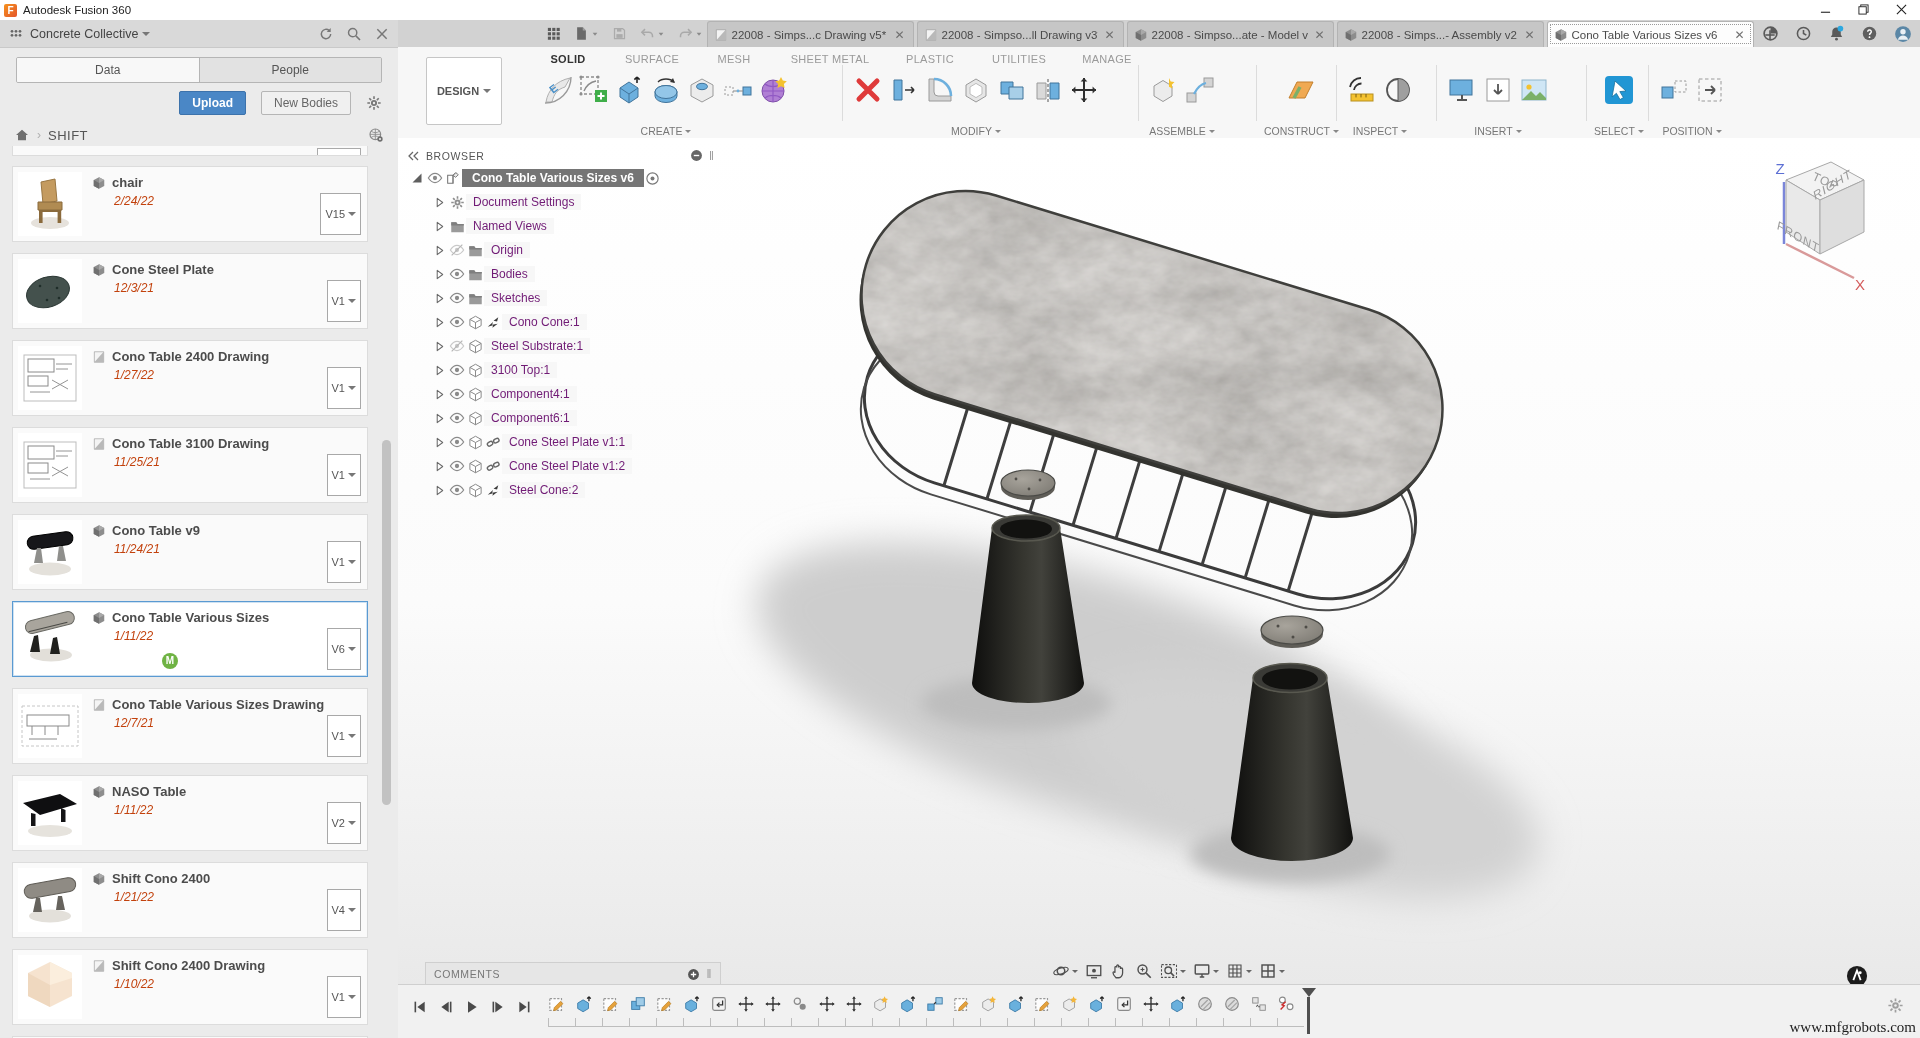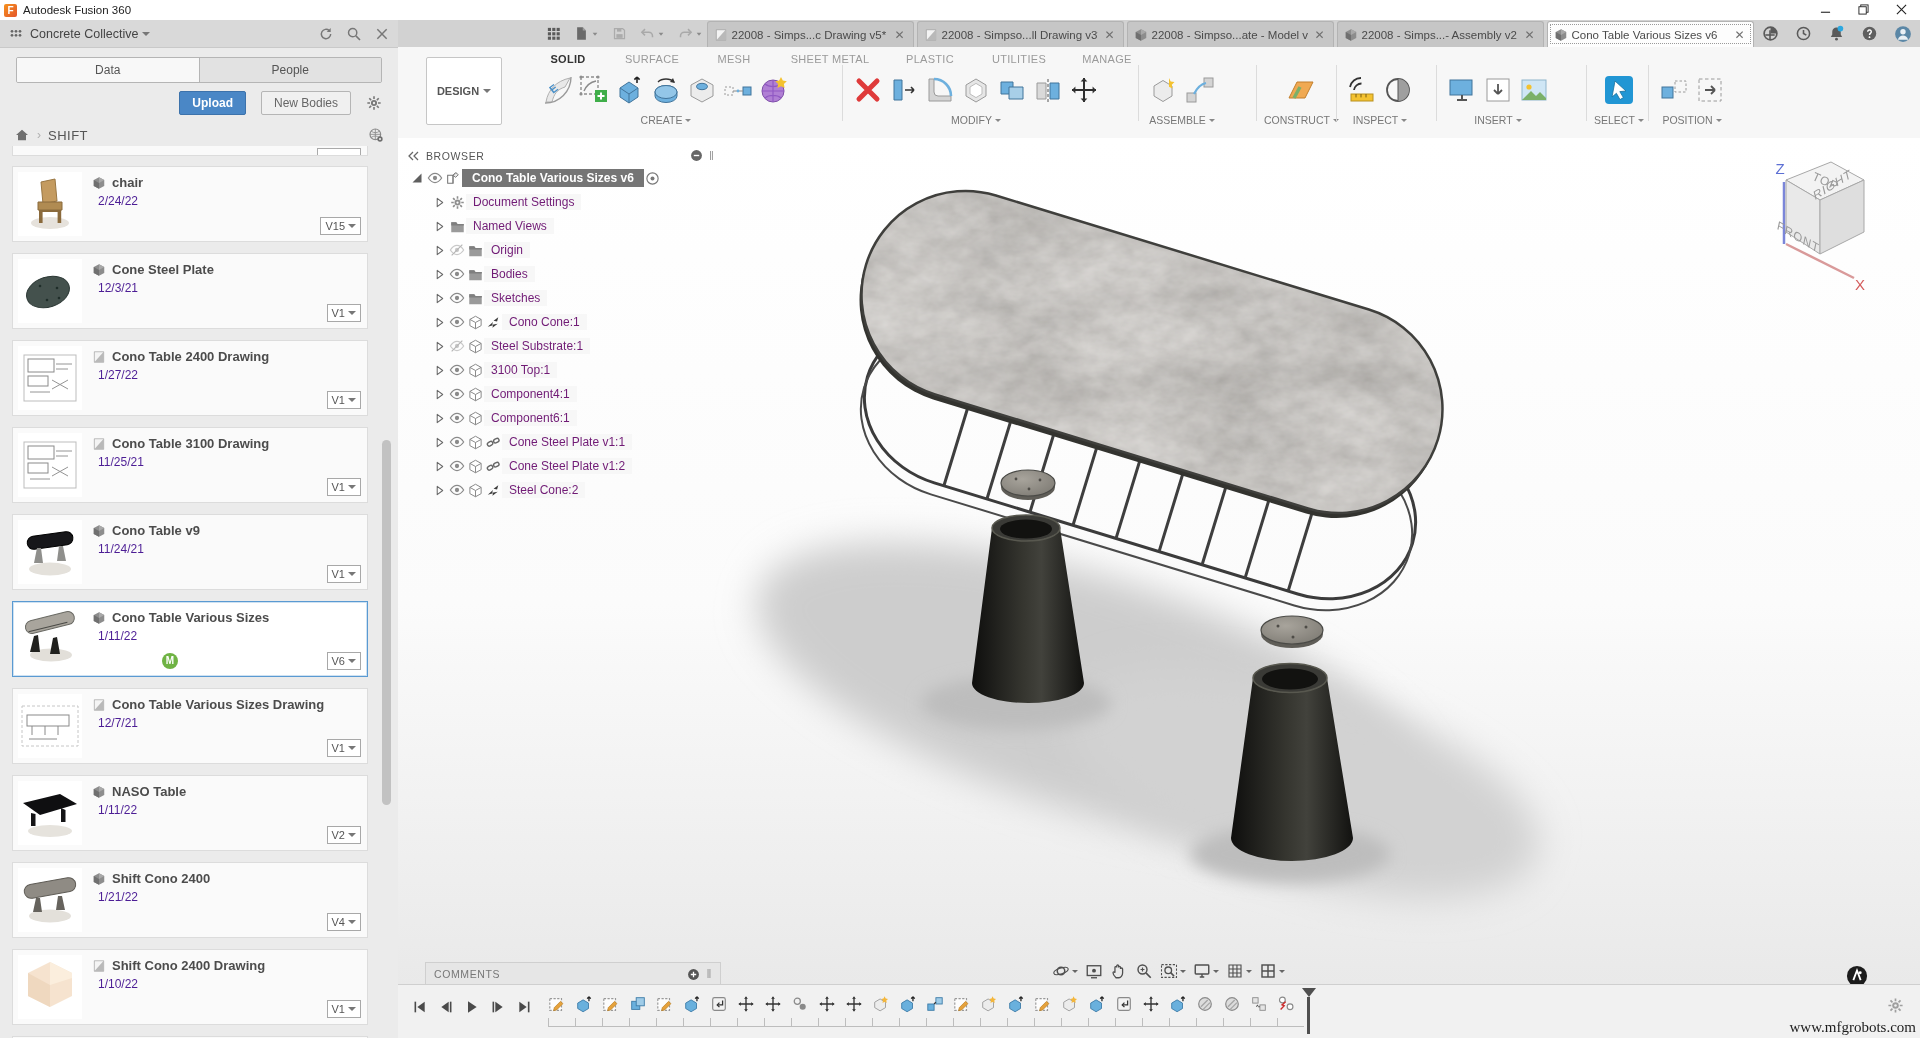--- a/index.html
+++ b/index.html
@@ -34,23 +34,23 @@
   .crumbs .spacer{flex:1}
   .list{position:absolute;left:0;right:0;top:122px;bottom:0;overflow:hidden;padding:4px 30px 0 12px;}
   .sliver{height:9px;background:#fafafa;border:1px solid #dcdcdc;border-top:none;margin-bottom:10px;position:relative;overflow:hidden;}
   .sliver .vchipcut{position:absolute;right:6px;top:2px;width:42px;height:14px;border:1px solid #aaa;background:#fff;}
   .card{height:74px;background:#fafafa;border:1px solid #dcdcdc;margin-bottom:11px;position:relative;display:flex;}
   .card.selected{border:1px solid #5a9ad2;box-shadow:0 0 0 1px #cfe2f2 inset;background:#fff;}
   .thumb{width:64px;height:64px;margin:5px 4px 5px 5px;background:#fff;flex:none;}
   .meta{position:relative;flex:1;padding:8px 6px 0 6px;}
   .meta .trow{display:flex;align-items:center;gap:6px;}
   .meta .nm{font-size:13px;font-weight:bold;color:#4c4c4c;white-space:nowrap;overflow:hidden;}
-  .meta .dt{font-size:12px;color:#4c1d95;margin:4px 0 0 6px;}
+  .meta .dt{font-size:12px;color:#c2410c;margin:4px 0 0 22px;font-style:italic;}
   .vchip{position:absolute;right:6px;bottom:6px;border:1px solid #a8a8a8;background:#fff;color:#555;
-         font-size:11px;padding:0 4px;height:16px;line-height:15px;display:flex;align-items:center;gap:3px;}
+         font-size:11px;padding:12px 4px;height:16px;line-height:15px;display:flex;align-items:center;gap:3px;}
   .vchip .car{width:0;height:0;border:4px solid transparent;border-top-color:#777;margin-top:4px;}
   .mbadge{position:absolute;left:76px;bottom:7px;width:16px;height:16px;border-radius:50%;background:#6fb344;color:#fff;
           font-size:10px;font-weight:bold;text-align:center;line-height:16px;}
   .scrollthumb{position:absolute;right:7px;top:420px;height:365px;width:9px;border-radius:5px;background:#c2c2c2;}
   
   .docbar{position:absolute;left:398px;right:0;top:20px;height:27px;background:#d2d2d2;display:flex;align-items:flex-end;justify-content:center;}
   .qat{display:flex;align-items:center;height:27px;padding:0 4px 0 10px;gap:13px;}
   .qic{display:flex;align-items:center;gap:2px}
   .dtab{width:193px;height:25px;margin-right:3px;background:#c6c6c6;border:1px solid #b3b3b3;border-bottom:none;border-radius:3px 3px 0 0;
         display:flex;align-items:center;padding:0 6px;font-size:11.5px;color:#4a4a4a;}
@@ -63,21 +63,21 @@
   .ribbon{position:absolute;left:398px;right:0;top:47px;height:91px;background:#f7f7f7;border-bottom:1px solid #d6d6d6;}
   .design-btn{position:absolute;left:28px;top:10px;width:74px;height:66px;background:#fff;border:1px solid #c6c6c6;border-radius:2px;
       display:flex;align-items:center;justify-content:center;font-size:11px;font-weight:bold;color:#555;gap:4px;}
   .car7{width:0;height:0;border:4px solid transparent;border-top-color:#777;margin-top:4px;}
   .envtab{position:absolute;top:6px;transform:translateX(-50%);font-size:11px;color:#9a9a9a;letter-spacing:0.3px;}
   .envtab.active{color:#333;font-weight:bold;}
   .tgroup{position:absolute;top:22px;text-align:center;}
   .tgroup .ticons{display:flex;align-items:center;justify-content:center;height:42px;}
   .tool{width:36px;height:38px;display:flex;align-items:center;justify-content:center;}
   .tool svg{width:30px;height:30px}
-  .tgroup .glabel{margin-top:3px;font-size:10.5px;color:#777;display:flex;align-items:center;justify-content:center;gap:3px;}
+  .tgroup .glabel{margin-top:14px;font-size:10.5px;color:#777;display:flex;align-items:center;justify-content:center;gap:3px;}
   .tgroup .glabel .car{width:0;height:0;border:3.5px solid transparent;border-top-color:#888;margin-top:3px;}
   .gsep{position:absolute;top:18px;height:56px;width:1px;background:#dcdcdc;}
   
   .canvas{position:absolute;left:398px;right:0;top:138px;height:847px;background:linear-gradient(180deg,#ffffff 0%,#fbfbfb 55%,#e9e9e9 100%);overflow:hidden;}
   .scene{position:absolute;left:0;top:0;}
   
   .browser{position:absolute;left:10px;top:9px;width:306px;font-size:12px;}
   .bhead{display:flex;align-items:center;height:17px;color:#555;}
   .bhead .bt{font-size:10.5px;letter-spacing:0.6px;margin-left:6px;}
   .bhead .spacer{flex:1}

